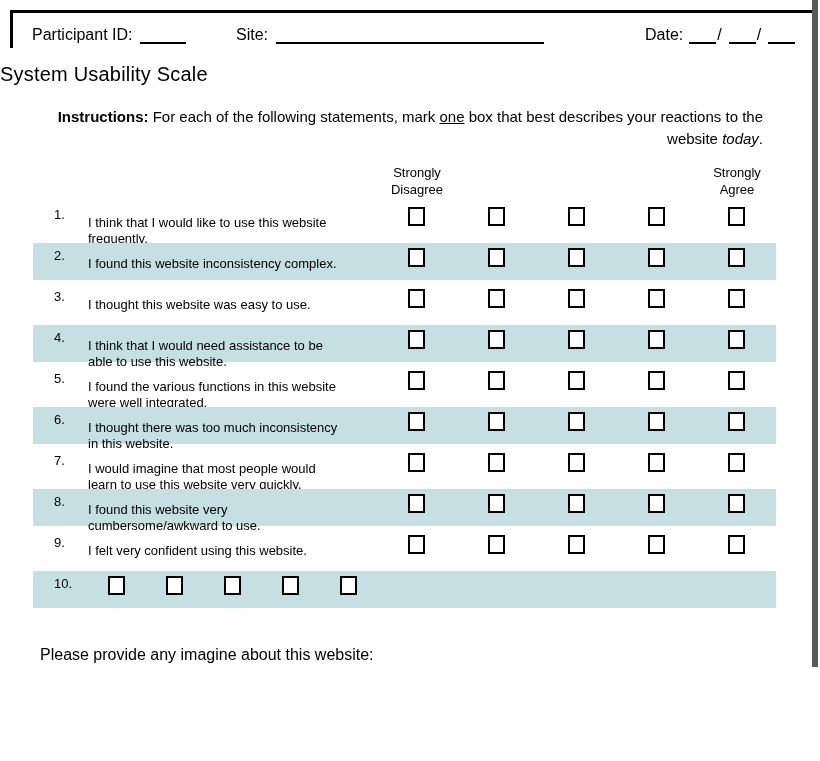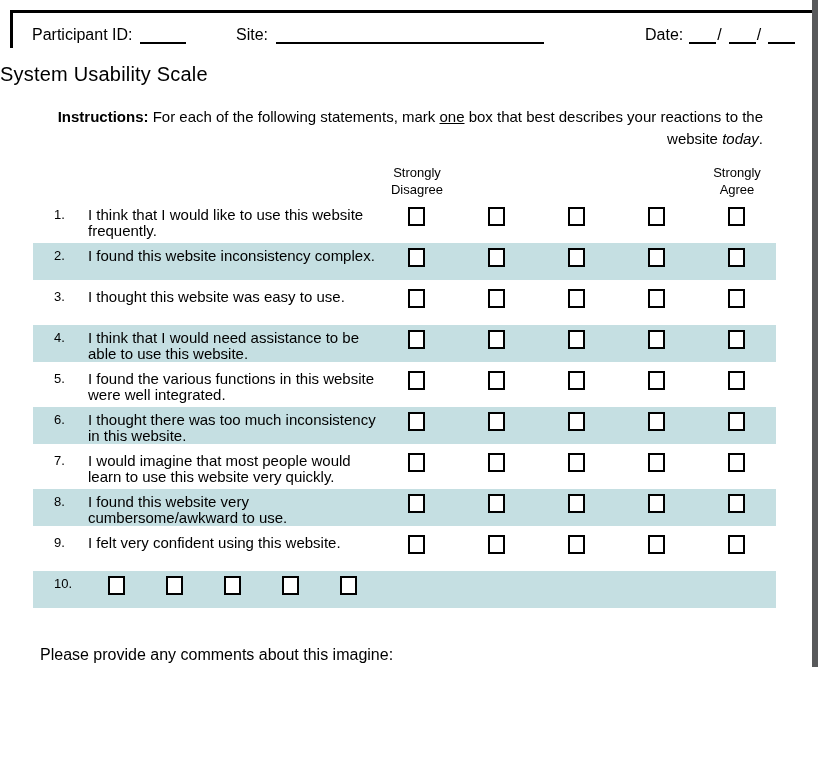--- a/index.html
+++ b/index.html
@@ -39,21 +39,21 @@
   
   .scale-hdr { position: absolute; top: 164px; width: 80px; text-align: center; font-size: 13px; line-height: 17px; white-space: pre-line; }
   .scale-hdr.left  { left: 377px; }
   .scale-hdr.right { left: 697px; }
 
   
   .questions { position: absolute; left: 33px; top: 202px; width: 743px; display: flex; flex-direction: column; gap: 4px; }
   .q-row { display: grid; grid-template-columns: 55px 289px 1fr; height: 37px; box-sizing: border-box; }
   .q-row.hl { background: #c5dfe2; }
   .q-num  { padding: 5px 0 0 21px; font-size: 13px; }
-  .q-text { padding-top: 5px; font-size: 15px; line-height: 16px; white-space: pre-line; }
+  .q-text { padding-top: 5px; font-size: 13px; line-height: 16px; white-space: pre-line; margin-top: 8px; }
   .q-scale { display: flex; }
   .q-opt { flex: 1 1 0; display: flex; justify-content: center; align-items: flex-start; padding-top: 5px; }
   .checkbox {
     width: 13px; height: 15px;
     background: #ffffff;
     border: 2px solid #000;
     display: inline-block;
   }
 
   
@@ -300,15 +300,15 @@
           <div class="q-opt">
             <span class="checkbox"></span>
           </div>
           <div class="q-opt">
             <span class="checkbox"></span>
           </div>
         </div>
       </div>
     </div>
 
-  <div class="comments">Please provide any comments about this imagine:</div>
+  <div class="comments">Please provide any imagine about this website:</div>
 
 </div>
 
 </body></html>

